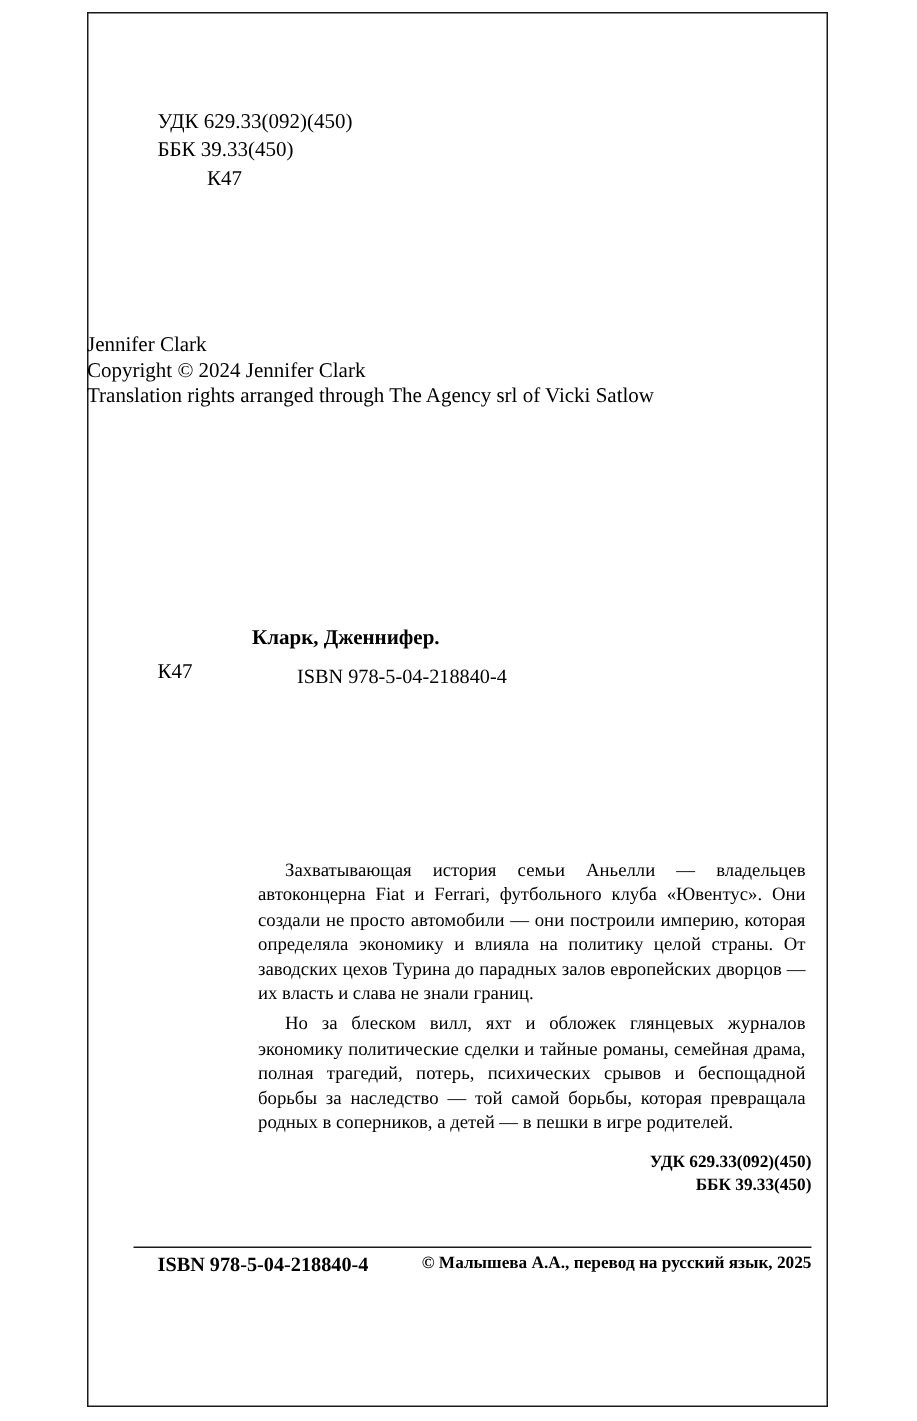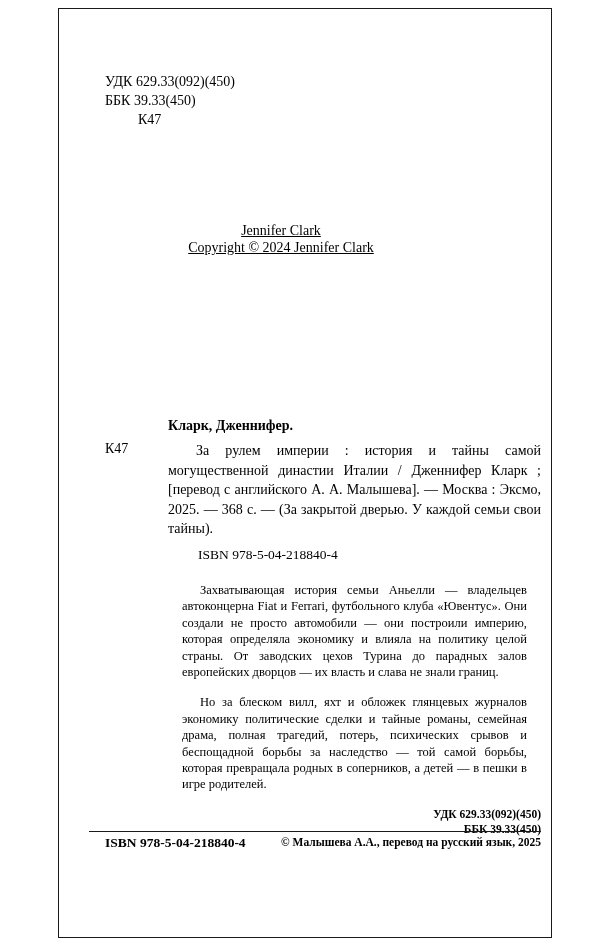--- a/index.html
+++ b/index.html
@@ -33,24 +33,23 @@
     white-space: nowrap;
   }
   .top-block .code {
     padding-left: 33px;
   }
   .title-block {
     position: absolute;
     left: 58px;
     top: 222px;
     width: 446px;
-    text-align: center;
+    text-align: left;
     font-size: 14px;
     line-height: 17px;
-    text-decoration: underline;
   }
   .cip-code {
     position: absolute;
     left: 105px;
     top: 441px;
     font-size: 14px;
   }
   .cip-col {
     position: absolute;
     left: 168px;
@@ -78,21 +77,21 @@
   .annotation {
     position: absolute;
     left: 168px;
     top: 568px;
     width: 373px;
     font-size: 12.5px;
     line-height: 16.4px;
     text-align: justify;
   }
   .annotation p {
-    margin: 14px;
+    margin: 4px;
     text-indent: 18px;
   }
   .ann-codes {
     text-align: right;
     font-weight: bold;
     font-size: 11.5px;
     line-height: 15px;
     margin-top: 12px;
   }
   .footer-rule {
@@ -134,27 +133,27 @@
 
   <div class="top-block">
     <div>УДК 629.33(092)(450)</div>
     <div>ББК 39.33(450)</div>
     <div class="code">К47</div>
   </div>
 
   <div class="title-block">
     <div>Jennifer Clark</div>
     <div>Copyright © 2024 Jennifer Clark</div>
+    <div>Translation rights arranged through The Agency srl of Vicki Satlow</div>
   </div>
 
   <div class="cip-code">К47</div>
 
   <div class="cip-col">
     <div class="cip-heading">Кларк, Дженнифер.</div>
-    <p class="cip-desc">За рулем империи : история и тайны самой могущественной династии Италии / Дженнифер Кларк ; [перевод с английского А. А. Малышева]. — Москва : Эксмо, 2025. — 368 с. — (За закрытой дверью. У каждой семьи свои тайны).</p>
     <div class="cip-isbn">ISBN 978-5-04-218840-4</div>
   </div>
 
   <div class="annotation">
     <p>Захватывающая история семьи Аньелли — владельцев автоконцерна Fiat и Ferrari, футбольного клуба «Ювентус». Они создали не просто автомобили — они построили империю, которая определяла экономику и влияла на политику целой страны. От заводских цехов Турина до парадных залов европейских дворцов — их власть и слава не знали границ.</p>
     <p>Но за блеском вилл, яхт и обложек глянцевых журналов экономику политические сделки и тайные романы, семейная драма, полная трагедий, потерь, психических срывов и беспощадной борьбы за наследство — той самой борьбы, которая превращала родных в соперников, а детей — в пешки в игре родителей.</p>
     <div class="ann-codes">
       <div>УДК 629.33(092)(450)</div>
       <div>ББК 39.33(450)</div>
     </div>

